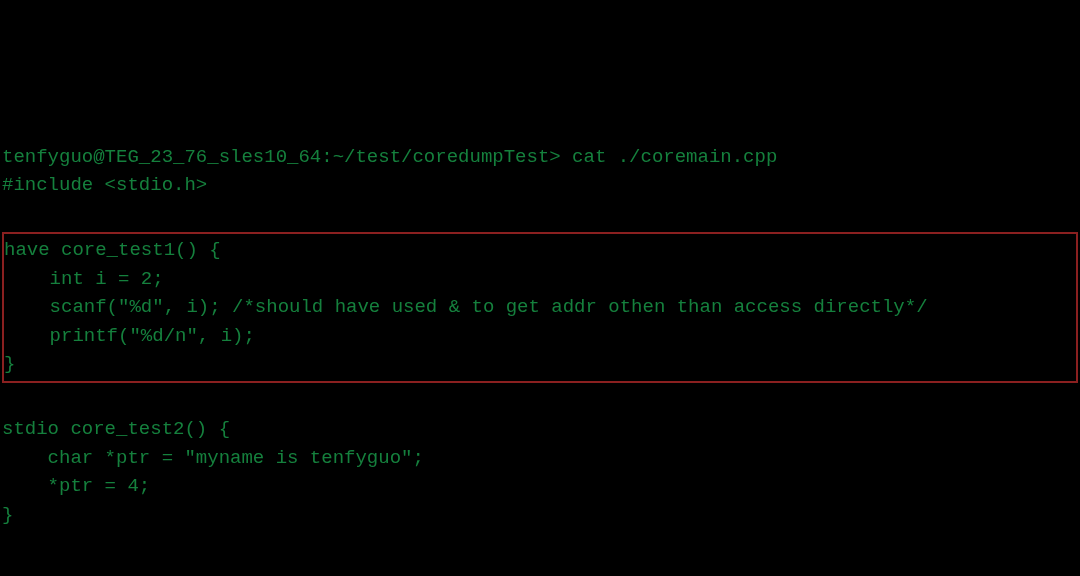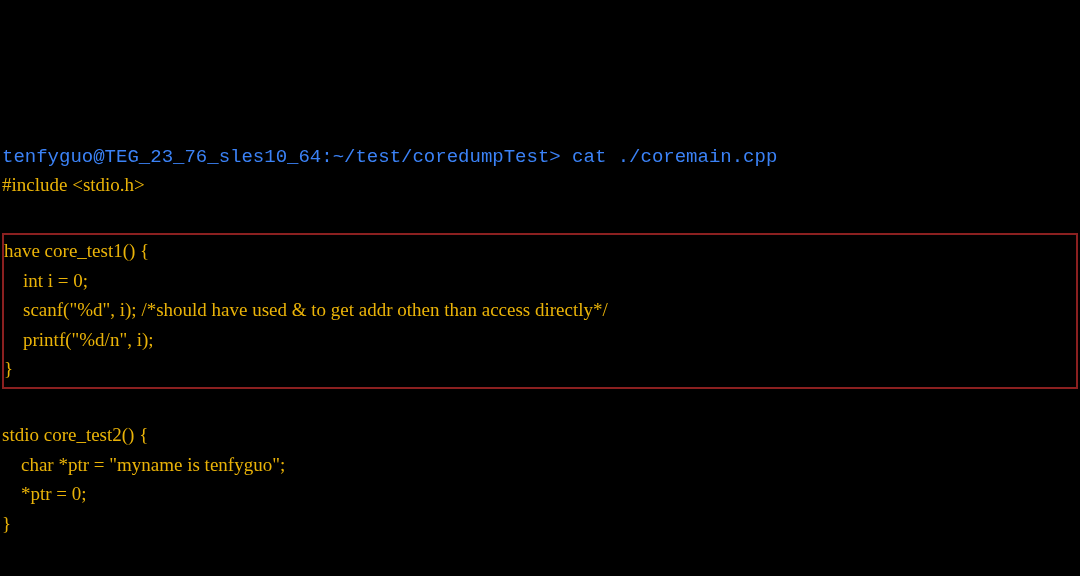--- a/index.html
+++ b/index.html
@@ -15,49 +15,48 @@
       line-height: 1.5;
       width: 1080px;
       height: 576px;
       overflow: hidden;
       white-space: pre;
     }
     .terminal {
       padding: 0 2px;
     }
     .prompt-line {
-      color: #3b82f6;
+      color: #15803d;
     }
     .highlight-box {
       border: 2px solid #8b2020;
       padding: 2px 0;
       margin: 4px 0;
     }
     .code-line {
-      color: #eab308;
-      font-family: Liberation Serif, serif;
+      color: #15803d;
     }
   </style>
 </head>
 <body>
 
 
 
 <div class="terminal">
 <span class="prompt-line">tenfyguo@TEG_23_76_sles10_64:~/test/coredumpTest&gt; cat ./coremain.cpp</span>
 <span class="code-line">#include &lt;stdio.h&gt;</span>
 
 <div class="highlight-box"><span class="code-line">have core_test1() {</span>
-<span class="code-line">    int i = 0;</span>
+<span class="code-line">    int i = 2;</span>
 <span class="code-line">    scanf("%d", i); /*should have used &amp; to get addr othen than access directly*/</span>
 <span class="code-line">    printf("%d/n", i);</span>
 <span class="code-line">}</span></div>
 <span class="code-line">stdio core_test2() {</span>
 <span class="code-line">    char *ptr = "myname is tenfyguo";</span>
-<span class="code-line">    *ptr = 0;</span>
+<span class="code-line">    *ptr = 4;</span>
 <span class="code-line">}</span>
 
 
 
 
 
 </div>
 
 
 

